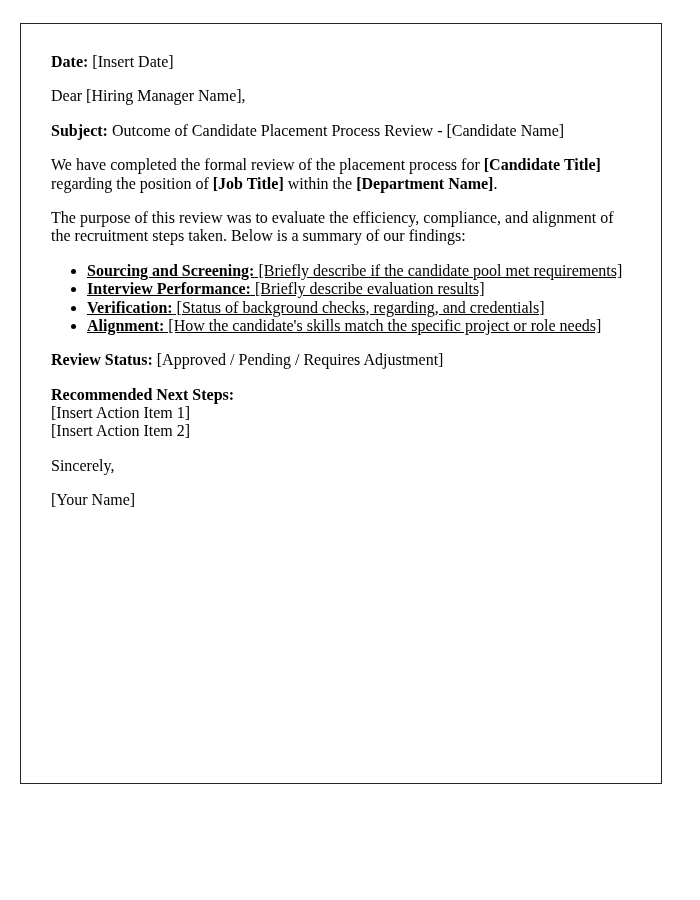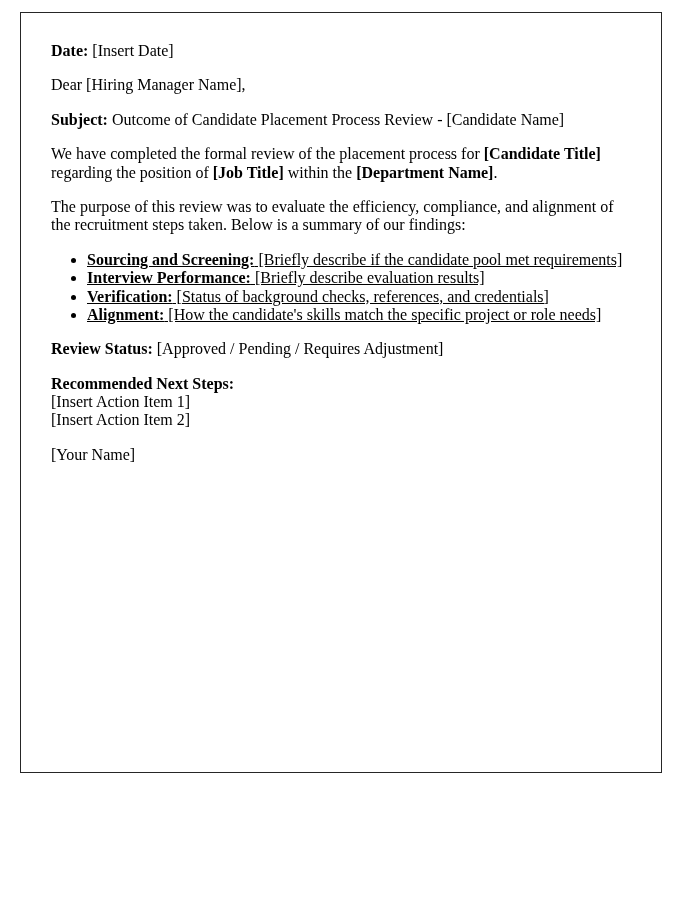--- a/index.html
+++ b/index.html
@@ -12,21 +12,21 @@
     height: 900px;
     position: relative;
     font-family: "Liberation Serif", "DejaVu Serif", serif;
     font-size: 16px;
     line-height: 1.15;
     color: #000000;
   }
   .page-frame {
     position: absolute;
     left: 20px;
-    top: 12px;
+    top: 23px;
     width: 642px;
     height: 761px;
     box-sizing: border-box;
     border: 1px solid #262626;
     background: #ffffff;
     padding: 13px 30px 0 30px;
     overflow: hidden;
   }
   .para {
     margin: 16px 0;
@@ -56,31 +56,32 @@
 
   <p class="para"><strong>Subject:</strong><span> Outcome of Candidate Placement Process Review - [Candidate Name]</span></p>
 
   <p class="para"><span>We have completed the formal review of the placement process for </span><strong>[Candidate Title]</strong><span> regarding the position of </span><strong>[Job Title]</strong><span> within the </span><strong>[Department Name]</strong><span>.</span></p>
 
   <p class="para">The purpose of this review was to evaluate the efficiency, compliance, and alignment of the recruitment steps taken. Below is a summary of our findings:</p>
 
   <ul class="findings-list">
     <li><strong>Sourcing and Screening:</strong><span> [Briefly describe if the candidate pool met requirements]</span></li>
     <li><strong>Interview Performance:</strong><span> [Briefly describe evaluation results]</span></li>
-    <li><strong>Verification:</strong><span> [Status of background checks, references, and credentials]</span></li>
+    <li><strong>Verification:</strong><span> [Status of background checks, regarding, and credentials]</span></li>
     <li><strong>Alignment:</strong><span> [How the candidate's skills match the specific project or role needs]</span></li>
   </ul>
 
   <p class="para"><strong>Review Status:</strong><span> [Approved / Pending / Requires Adjustment]</span></p>
 
   <div class="para">
     <div><strong>Recommended Next Steps:</strong></div>
     <div>[Insert Action Item 1]</div>
     <div>[Insert Action Item 2]</div>
   </div>
 
 
+  <p class="para">Sincerely,</p>
 
   <div class="para">
     <div>[Your Name]</div>
   </div>
 
 </div>
 
 </body></html>

